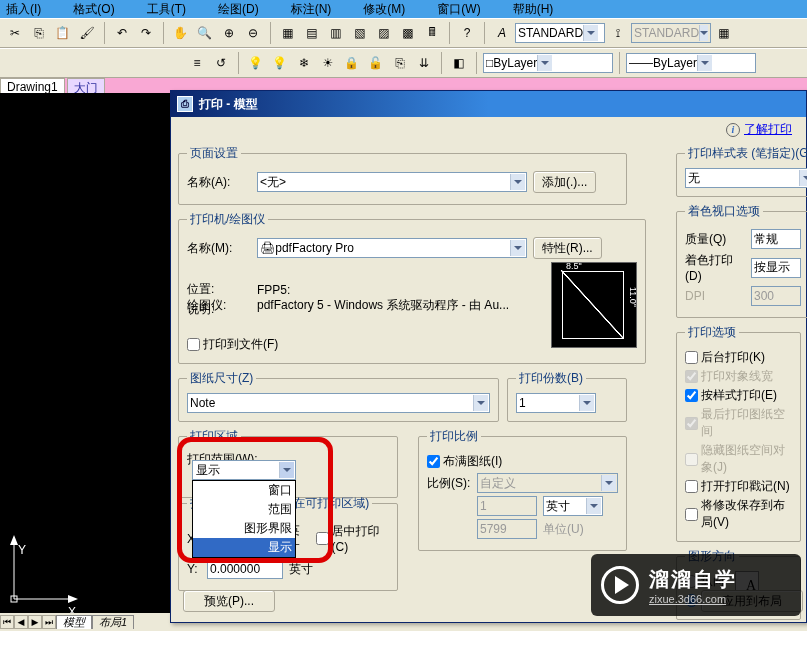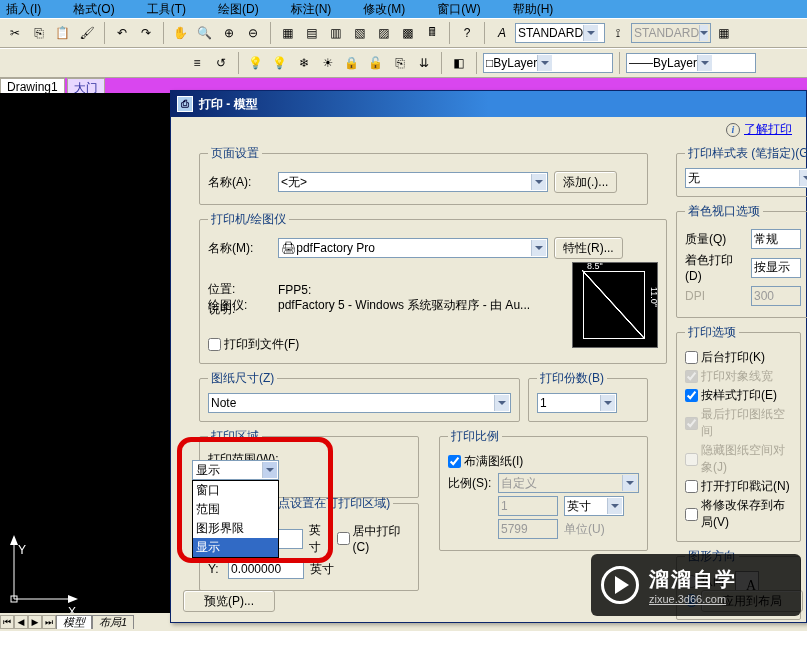--- a/index.html
+++ b/index.html
@@ -9,21 +9,21 @@
 .menu-item { cursor: pointer; }
 
 .toolbar1, .toolbar2 { background: #ece9d8; border-top: 1px solid #fff; border-bottom: 1px solid #aca899; height: 30px; display: flex; align-items: center; padding: 0 4px; gap: 2px; }
 .sep { width: 1px; height: 22px; background: #aca899; margin: 0 4px; }
 .tbtn { width: 22px; height: 22px; display: flex; align-items: center; justify-content: center; border: 1px solid transparent; }
 .dropdown-field { background: #fff; border: 1px solid #7f9db9; height: 20px; display: flex; align-items: center; padding: 0 2px; }
 .dropdown-field.dis { background: #ece9d8; color: #999; }
 .dd-arrow { width: 15px; height: 16px; background: #dbe5f2; border-left: 1px solid #b8c6d8; display: flex; align-items: center; justify-content: center; }
 .dd-arrow::after { content: ""; border-left: 4px solid transparent; border-right: 4px solid transparent; border-top: 4px solid #4d6185; }
 
-.tabs { background: #d946ef; height: 18px; display: flex; align-items: center; border-bottom: 1px solid #aca899; }
+.tabs { background: #f9a8d4; height: 18px; display: flex; align-items: center; border-bottom: 1px solid #aca899; }
 .doc-tab { background: #fff; border: 1px solid #aca899; border-bottom: none; padding: 1px 6px; margin-right: 2px; height: 17px; }
 .doc-tab.purple { background: #e8d8ff; color: #3030a0; }
 
 .blackarea { position: absolute; left: 0; top: 93px; width: 170px; height: 520px; background: #000; }
 .ucs { position: absolute; left: 8px; bottom: 20px; color: #fff; font-size: 12px; }
 .ucs-y { position: absolute; left: 10px; top: -50px; }
 .ucs-x { position: absolute; left: 60px; top: 12px; }
 
 .bottom-tabs { position: absolute; left: 0; top: 613px; height: 18px; background: #ece9d8; display: flex; align-items: center; width: 807px; }
 .nav-btn { width: 14px; height: 14px; border: 1px solid #aca899; background: #ece9d8; display: flex; align-items: center; justify-content: center; font-size: 9px; }
@@ -45,30 +45,30 @@
 .lbl-s { width: 44px; }
 .sel, .txt { border: 1px solid #7f9db9; background: #fff; height: 20px; padding: 0 2px; display: flex; align-items: center; flex: 1; position: relative; }
 .sel .dd-arrow { position: absolute; right: 1px; top: 1px; height: 16px; }
 .txt { flex: none; }
 .btn { background: #ece9d8; border: 1px solid #aca899; border-radius: 3px; padding: 2px 8px; height: 22px; box-shadow: inset 1px 1px #fff; }
 .btn.wide { padding: 2px 20px; }
 input[type=checkbox], input[type=radio] { margin-right: 3px; vertical-align: middle; }
 .chk-lbl { display: flex; align-items: center; margin: 2px 0; }
 .chk-lbl.dis { color: #aca899; }
 
-.left-col { position: absolute; left: 28px; top: 28px; width: 449px; }
+.left-col { position: absolute; left: 7px; top: 28px; width: 449px; }
 .right-col { position: absolute; left: 505px; top: 28px; width: 125px; }
 
 .preview { width: 86px; height: 86px; background: #000; border: 1px solid #666; position: relative; margin-left: 8px; }
 .preview-paper { position: absolute; left: 10px; top: 8px; width: 62px; height: 68px; border: 1px solid #fff; }
 .preview-paper::after { content: ""; position: absolute; right: 0; bottom: 0; width: 62px; height: 68px; background: linear-gradient(to top right, transparent 49%, #fff 49.5%, #fff 50.5%, transparent 51%); }
 .dim-top { position: absolute; top: -2px; left: 14px; color: #fff; font-size: 9px; }
 .dim-right { position: absolute; right: -2px; top: 24px; color: #fff; font-size: 9px; writing-mode: vertical-lr; }
 
-.combo-open { position: absolute; left: 192px; top: 460px; width: 87px; z-index: 100; }
+.combo-open { position: absolute; left: 192px; top: 460px; width: 104px; z-index: 100; text-align: right; }
 .combo-input { border: 1px solid #7f9db9; background: #fff; height: 20px; display: flex; align-items: center; padding-left: 3px; position: relative; }
 .combo-input .dd-arrow { position: absolute; right: 1px; top: 1px; height: 16px; background: #c1d2ee; }
 .combo-list { border: 1px solid #000; background: #fff; }
 .combo-item { padding: 1px 3px; }
 .combo-item.hl { background: #316ac5; color: #fff; }
 
 .red-marker { position: absolute; left: 177px; top: 437px; width: 156px; height: 126px; border: 5px solid #d00; border-radius: 14px; pointer-events: none; z-index: 200; }
 
 .watermark { position: absolute; right: 6px; bottom: 36px; width: 210px; height: 62px; background: rgba(0,0,0,0.8); border-radius: 6px; display: flex; align-items: center; padding: 0 10px; gap: 10px; z-index: 300; }
 .wm-play { width: 38px; height: 38px; border: 3px solid #fff; border-radius: 50%; display: flex; align-items: center; justify-content: center; }

